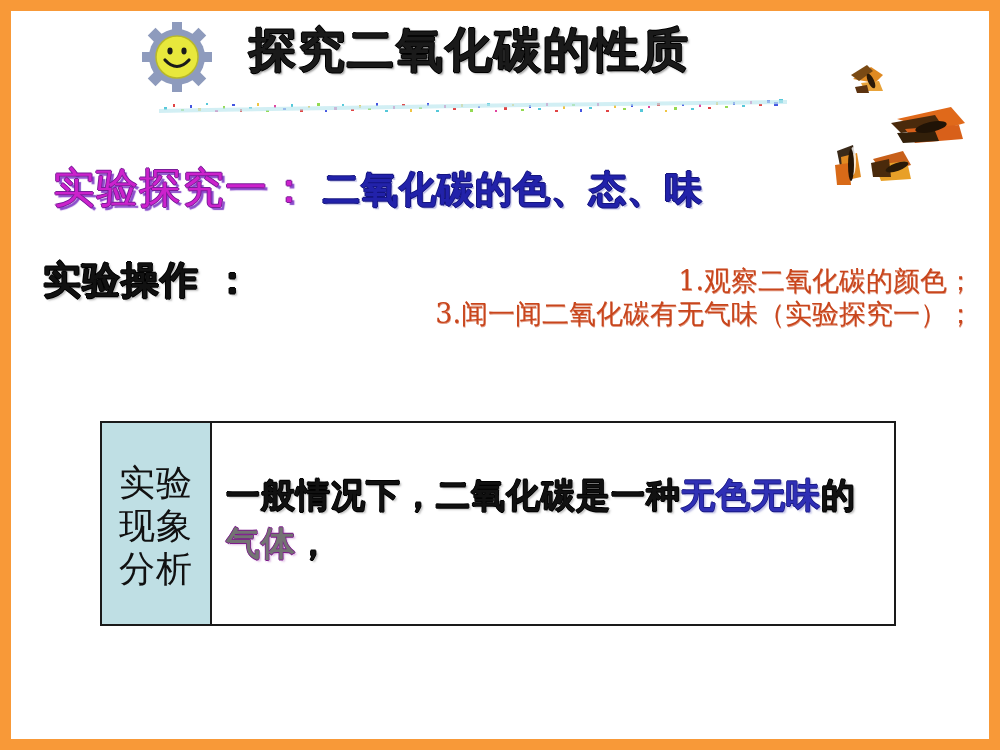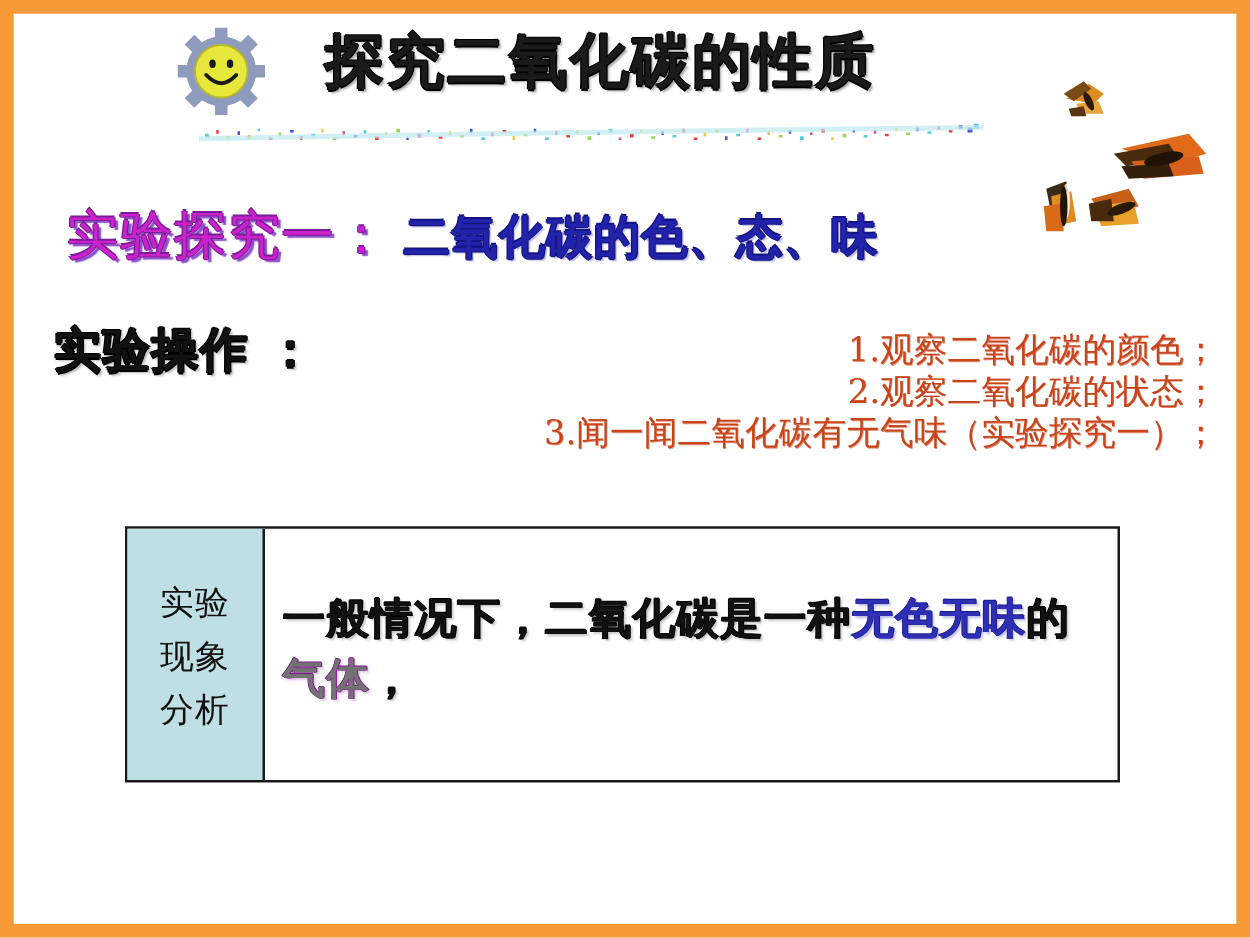--- a/index.html
+++ b/index.html
@@ -35,21 +35,21 @@
     position: absolute;
     left: 131px;
     top: 11px;
     width: 70px;
     height: 70px;
   }
 
   
   .slide-title {
     position: absolute;
-    left: 249px;
+    left: 238px;
     top: 9px;
     font-size: 47px;
     line-height: 60px;
     font-weight: bold;
     color: #1a1a1a;
     letter-spacing: 2px;
     white-space: nowrap;
     text-shadow:
       1px 0 0 #000, -1px 0 0 #000, 0 1px 0 #000, 0 -1px 0 #000,
       2px 2px 2px rgba(90,90,90,0.55);
@@ -162,21 +162,21 @@
     flex: 0 0 110px;
     background: #bfdfe4;
     border-right: 2px solid #1a1a1a;
     box-sizing: border-box;
     display: flex;
     align-items: center;
     justify-content: center;
     padding-top: 4px;
   }
   .tbl-head-cell .vtext {
-    font-size: 27px;
+    font-size: 36px;
     line-height: 43px;
     color: #111111;
     text-align: center;
     letter-spacing: 1px;
     font-weight: 500;
   }
   .tbl-body-cell {
     flex: 1 1 auto;
     box-sizing: border-box;
     padding: 48px 10px 0 14px;
@@ -355,23 +355,20 @@
       <span class="sec-label">实验探究一：</span><span class="sec-value">二氧化碳的色、态、味</span>
     </div>
 
     <div class="op-label">实验操作 ：</div>
 
     <div class="op-list">
       <div class="op-item indented">
         <span class="num">1.</span><span>观察二氧化碳的颜色；</span>
       </div>
       <div class="op-item indented2">
-        <span class="num">2.</span><span>观察二氧化碳的状态；</span>
-      </div>
-      <div class="op-item indented2">
         <span class="num">3.</span><span>闻一闻二氧化碳有无气味（实验探究一）；</span>
       </div>
     </div>
 
     <div class="analysis-table">
       <div class="tbl-head-cell">
         <div class="vtext">
           <div>实验</div>
           <div>现象</div>
           <div>分析</div>

